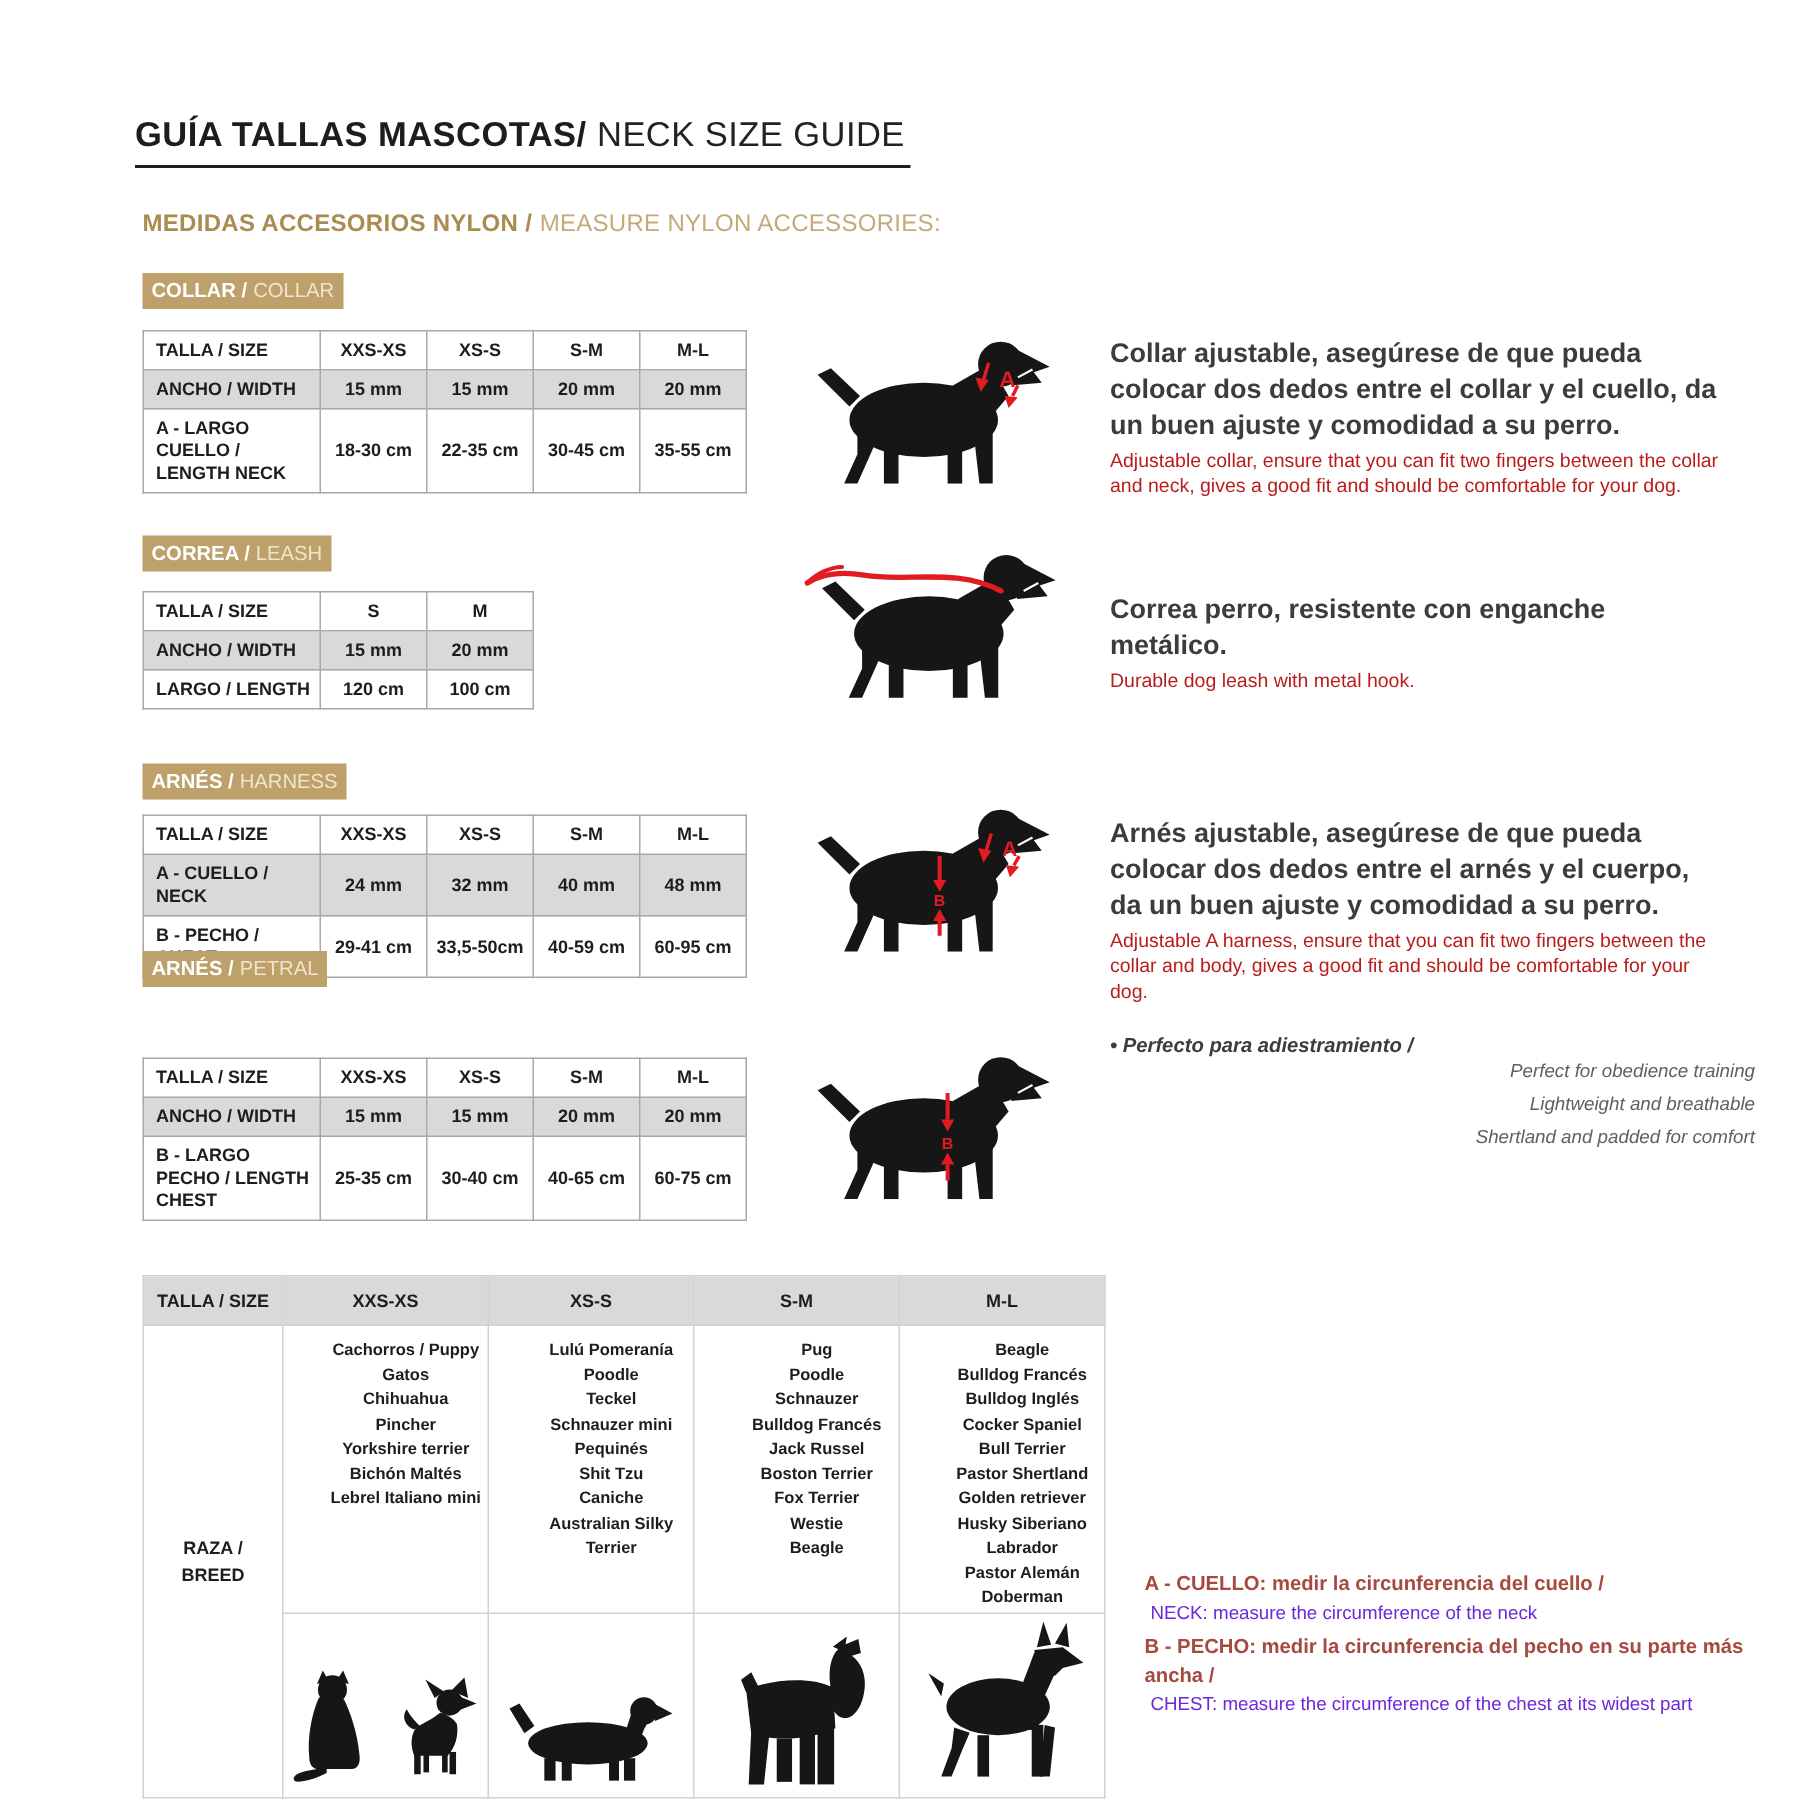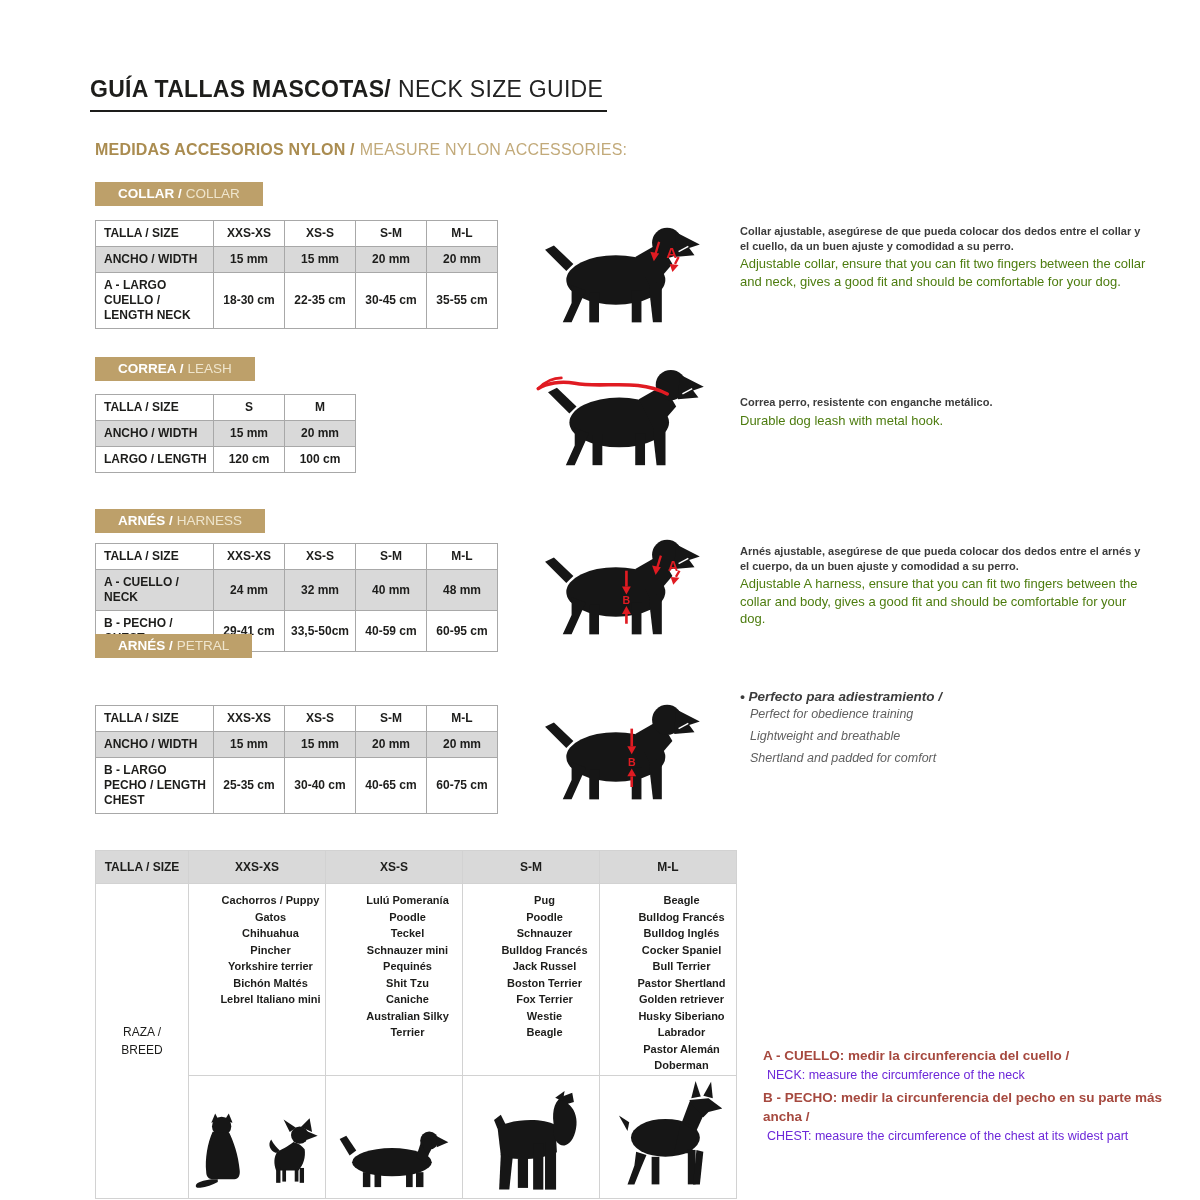--- a/index.html
+++ b/index.html
@@ -9,46 +9,46 @@
   .title{position:absolute;left:90px;top:76px;font-size:23px;letter-spacing:.3px;
          border-bottom:2.5px solid #1d1d1b;padding-bottom:7px;padding-right:4px;white-space:nowrap;}
   .title-es{font-weight:bold;}
   .title-en{font-weight:normal;margin-left:7px;color:#222;}
   
   .subtitle{position:absolute;left:95px;top:141px;font-size:16px;white-space:nowrap;letter-spacing:.2px;}
   .sub-es{font-weight:bold;color:#aa8c50;}
   .sub-en{font-weight:normal;color:#c2aa7a;margin-left:5px;}
   
   .badge{position:absolute;left:95px;height:24px;background:#bda06a;line-height:24px;
-         padding:0 23px;font-size:13.5px;white-space:nowrap;}
+         padding:0 6px;font-size:13.5px;white-space:nowrap;}
   .badge .b-es{font-weight:bold;color:#ffffff;}
   .badge .b-en{font-weight:normal;color:#efe5cd;margin-left:4px;}
   
   table.sizes-table{position:absolute;border-collapse:collapse;table-layout:fixed;background:#fff;}
   table.sizes-table td{border:1px solid #a8a8a8;padding:5px 3px;font-size:12px;font-weight:bold;
          text-align:center;color:#1d1d1b;line-height:1.25;}
   table.sizes-table td.lbl{text-align:left;padding-left:8px;}
   table.sizes-table tr.shade td{background:#d9d9d9;}
   
   .dogfig{position:absolute;}
   
   .desc{position:absolute;width:410px;}
-  .desc-es{font-weight:bold;color:#3c3c3c;font-size:11px;line-height:1.33;}
-  .desc-en{color:#4d7c0f;font-size:13px;line-height:1.33;margin-top:2px;}
+  .desc-es{font-weight:bold;color:#3c3c3c;font-size:18px;line-height:1.33;}
+  .desc-en{color:#b91c1c;font-size:13px;line-height:1.33;margin-top:2px;}
   
   .bullets{position:absolute;width:430px;}
   .bullet{margin-bottom:5px;}
   .bullet .b-es{font-weight:bold;color:#3c3c3c;font-size:13.5px;line-height:1.35;}
   .bullet .b-es::before{content:"• ";}
-  .bullet .b-en{color:#606060;font-size:12.5px;line-height:1.35;margin-left:10px;}
+  .bullet .b-en{color:#606060;font-size:12.5px;line-height:1.35;margin-left:10px;text-align:right;}
   
   table.breed-table{position:absolute;left:95px;top:850px;border-collapse:collapse;table-layout:fixed;background:#fff;}
   table.breed-table td{border:1px solid #d2d2d2;color:#1d1d1b;text-align:center;}
   table.breed-table td.bh{background:#d9d9d9;font-size:12px;font-weight:bold;height:30px;vertical-align:middle;}
-  td.breed-label{vertical-align:middle;font-size:12px;font-weight:normal;}
+  td.breed-label{vertical-align:middle;font-size:12px;font-weight:bold;}
   td.breed-label .rl{width:58px;margin:0 auto;line-height:1.5;}
   td.breed-list{vertical-align:top;padding-top:8px;height:158px;}
   td.breed-list div div{font-size:11px;font-weight:bold;line-height:1.5;padding-left:27px;}
   tr.animal-row td{vertical-align:bottom;height:116px;padding-bottom:5px;}
   tr.animal-row svg{display:inline-block;vertical-align:bottom;}
   
   .notes{position:absolute;left:763px;top:1046px;width:430px;}
   .note-es{color:#a6493f;font-weight:bold;font-size:13.5px;line-height:1.45;}
   .note-en{color:#6d28d9;font-size:12.5px;line-height:1.45;margin-left:4px;margin-bottom:4px;}
 </style>

